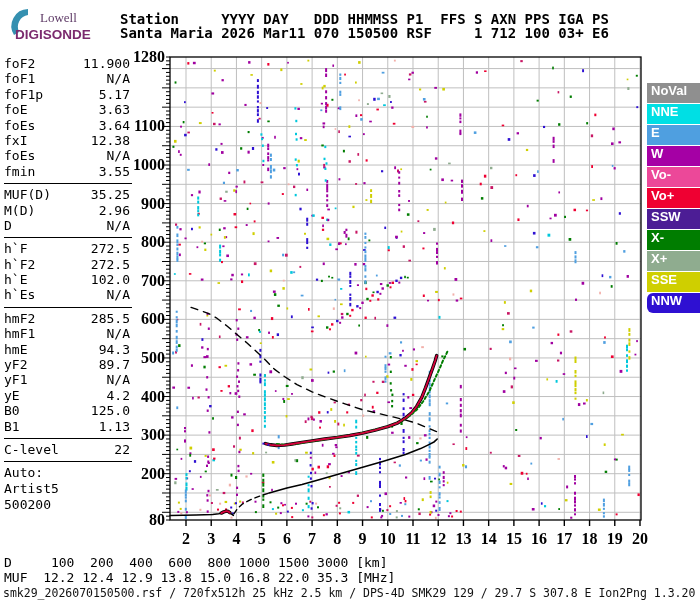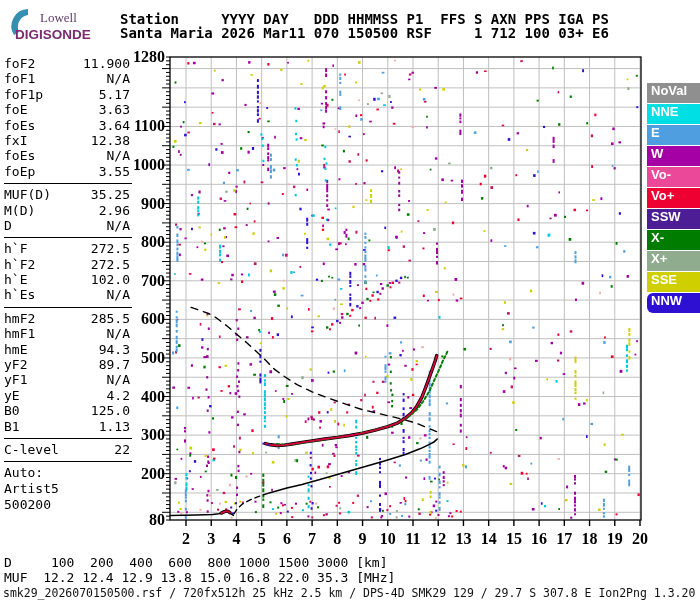--- a/index.html
+++ b/index.html
@@ -64,21 +64,21 @@
       </div>
       <div class="prow">
         <span class="plab">fxI</span>
         <span class="pval">12.38</span>
       </div>
       <div class="prow">
         <span class="plab">foEs</span>
         <span class="pval">N/A</span>
       </div>
       <div class="prow">
-        <span class="plab">foEp</span>
+        <span class="plab">fmin</span>
         <span class="pval">3.55</span>
       </div>
       <div class="psep"></div>
       <div class="prow">
         <span class="plab">MUF(D)</span>
         <span class="pval">35.25</span>
       </div>
       <div class="prow">
         <span class="plab">M(D)</span>
         <span class="pval">2.96</span>

